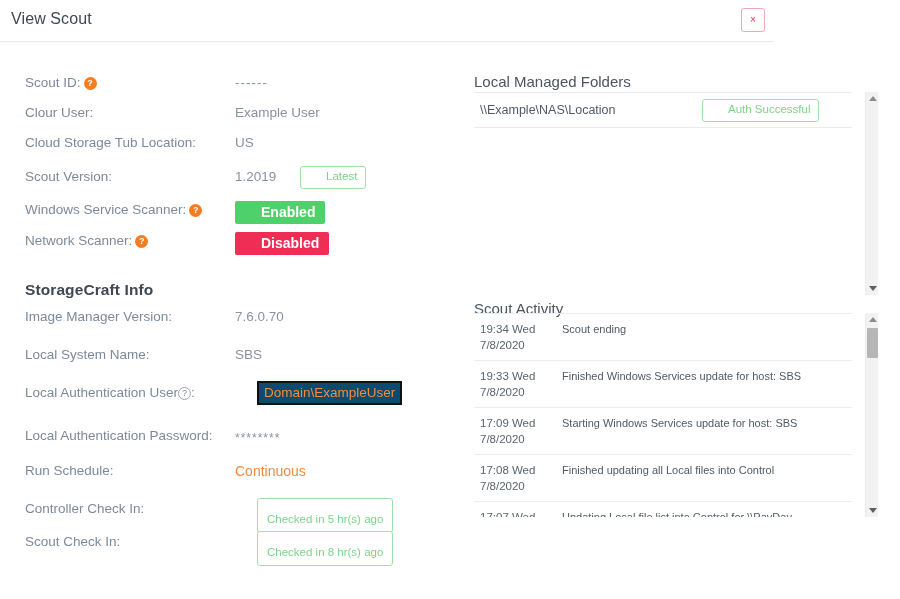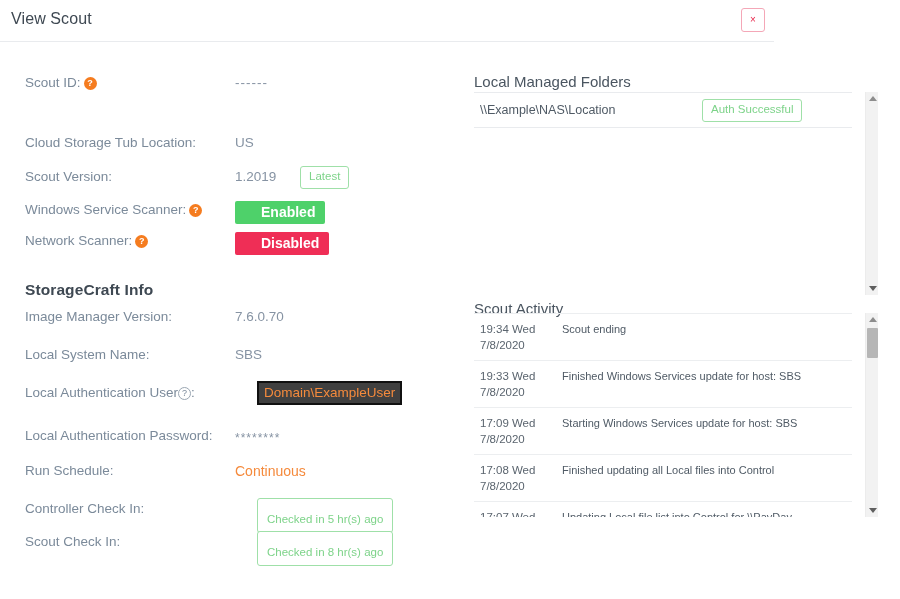--- a/index.html
+++ b/index.html
@@ -71,29 +71,29 @@
   
   .badge-solid {
     display: inline-block; padding: 4px 10px 5px 26px;
     border-radius: 2px; font-size: 14px; font-weight: bold;
     color: #fff; line-height: 1;
   }
   .badge-enabled  { background: #4ed16a; }
   .badge-disabled { background: #ef2e56; }
 
   .badge-outline {
-    display: inline-block; padding: 4px 8px 5px 8px;
+    display: inline-block; padding: 4px 8px 5px 25px;
     border: 1px solid #9fe0a8; border-radius: 3px;
     font-size: 11.5px; color: #7dd389; background: #fff; line-height: 1;
   }
   .badge-outline.wide { padding: 15px 9px 6px 9px; }
 
   .highlight-field {
     position: absolute; left: 232px; top: -4px;
-    border: 2px solid #111; background: #404040;
+    border: 2px solid #111; background: #0c4a6e;
     padding: 2px 5px 3px 5px;
     font-size: 13.5px; color: #f58a3c; white-space: nowrap;
   }
   .val.orange { color: #f58a3c; font-size: 14px; }
   .val.stars { color:#8693a3; letter-spacing:1px; font-size: 12px; top:3px; }
 
   
   .right-col { position: absolute; left: 452px; top: 42px; width: 448px; height: 557px; }
 
   .panel-title {
@@ -168,20 +168,24 @@
 
   <div class="left-col">
 
     <div class="row" style="top:33px;">
       <div class="lbl">
         <span>Scout ID:</span><span class="help-icon">?</span>
       </div>
       <div class="val dashes">------</div>
     </div>
 
+    <div class="row" style="top:63px;">
+      <div class="lbl">Clour User:</div>
+      <div class="val">Example User</div>
+    </div>
 
     <div class="row" style="top:93px;">
       <div class="lbl">Cloud Storage Tub Location:</div>
       <div class="val">US</div>
     </div>
 
     <div class="row" style="top:127px;">
       <div class="lbl">Scout Version:</div>
       <div class="val">1.2019</div>
       <span class="badge-outline" style="position:absolute;left:275px;top:-3px;">Latest</span>

